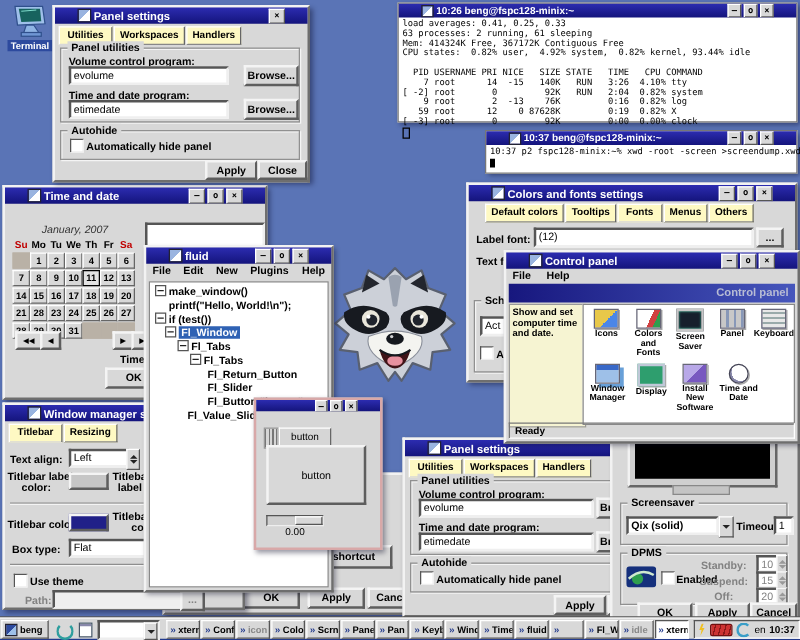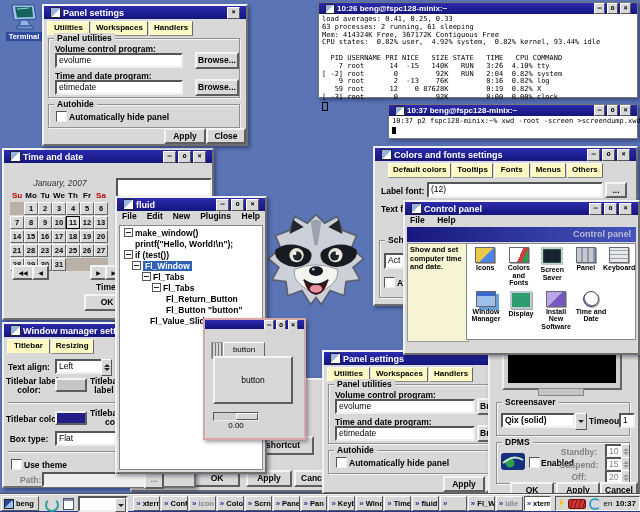--- a/index.html
+++ b/index.html
@@ -1,20 +1,20 @@
 <!DOCTYPE html>
 <html><head>
 <meta charset="utf-8">
 <style>
   html,body{margin:0;padding:0;background:#333}
   #screen{position:relative;width:640px;height:512px;overflow:hidden;background:#5a74b6;
     font-family:"Liberation Sans",sans-serif;font-size:9px;color:#000}
   .w{position:absolute;background:#d8d8d8;border-top:2px solid #f2f2f2;border-left:2px solid #f2f2f2;
      border-right:2px solid #6e6e6e;border-bottom:2px solid #6e6e6e;box-shadow:2px 2px 4px rgba(0,0,30,.4)}
-  .tbar{height:13px;background:linear-gradient(#2c2cb0,#14147c);display:flex;align-items:center;gap:2px;padding:0 6px;overflow:hidden}
+  .tbar{height:13px;background:linear-gradient(#2c2cb0,#14147c);display:flex;align-items:center;gap:2px;padding:0 18px;overflow:hidden}
   .ticon{width:9px;height:9px;flex:none;background:linear-gradient(135deg,#9ab4e0 50%,#fff 50%);border:1px solid #223}
   .ttl{flex:1;color:#fff;font-weight:bold;font-size:9px;line-height:12px;white-space:nowrap;overflow:hidden}
   .wb{width:11px;height:10px;flex:none;background:#d8d8d8;border:1px solid;border-color:#fff #555 #555 #fff;
       font:bold 7px/9px "DejaVu Sans Mono",monospace;text-align:center}
   .tabs{position:absolute;display:flex;gap:1px}
   .tab{background:#fef9c3;border:1px solid;border-color:#fff #666 #888 #fff;padding:1px 4px 2px;font-weight:bold;font-size:8px;white-space:nowrap}
   .tab.on{border-bottom-color:#d8d8d8;padding:1px 6px 3px}
   .grp{position:absolute;border:1px solid #909090;box-shadow:inset 1px 1px 0 #f4f4f4,1px 1px 0 #f4f4f4}
   .glab{position:absolute;top:-6px;left:5px;background:#d8d8d8;padding:0 3px;font-weight:bold;font-size:8.5px;line-height:10px}
   .lab{position:absolute;font-weight:bold;font-size:8.5px;line-height:10px;white-space:nowrap}
@@ -314,20 +314,21 @@
       <span class="menu-it">Help</span>
     </div>
     <div style="position:absolute;left:2px;top:27px;right:2px;bottom:2px;background:#fff;border:1px solid #888;padding:2px 0 0 2px;overflow:hidden">
       <div class="tree-row" style="padding-left:2px"><span class="tg"></span><span>make_window()</span></div>
       <div class="tree-row" style="padding-left:13px"><span>printf("Hello, World!\n");</span></div>
       <div class="tree-row" style="padding-left:2px"><span class="tg"></span><span>if (test())</span></div>
       <div class="tree-row" style="padding-left:10px"><span class="tg"></span><span class="sel">Fl_Window</span></div>
       <div class="tree-row" style="padding-left:20px"><span class="tg"></span><span>Fl_Tabs</span></div>
       <div class="tree-row" style="padding-left:30px"><span class="tg"></span><span>Fl_Tabs</span></div>
       <div class="tree-row" style="padding-left:44px"><span>Fl_Return_Button</span></div>
+      <div class="tree-row" style="padding-left:44px"><span>Fl_Slider</span></div>
       <div class="tree-row" style="padding-left:44px"><span>Fl_Button "button"</span></div>
       <div class="tree-row" style="padding-left:28px"><span>Fl_Value_Slider</span></div>
     </div>
   </div>
 
   <div style="position:absolute;left:203px;top:318px;width:99px;height:118px;background:#d6d6d6;border:2px solid #d8a8a8;box-shadow:2px 2px 4px rgba(0,0,30,.4)">
     <div class="tbar" style="height:9px">
       <span class="ttl"></span>
       <span class="wb" style="width:8px;height:8px">–</span>
       <span class="wb" style="width:8px;height:8px">o</span>
@@ -467,20 +468,21 @@
         <div class="cpitem">
           <div class="cpi" style="background:linear-gradient(135deg,#b8a8e8 50%,#7858c0 50%)"></div>
           <div class="cpl">Install New Software</div>
         </div>
         <div class="cpitem">
           <div class="cpi" style="width:14px;height:14px;border-radius:50%;background:radial-gradient(circle at 60% 40%,#fff 60%,#88a 61%);border:1px solid #445"></div>
           <div class="cpl">Time and Date</div>
         </div>
       </div>
     </div>
+    <div style="position:absolute;left:2px;bottom:2px;right:2px;height:11px;border:1px solid;border-color:#777 #fff #fff #777;font-weight:bold;font-size:8px;line-height:11px;padding-left:4px">Ready</div>
   </div>
 
   <div style="position:absolute;left:0;top:494px;width:640px;height:18px;background:#d8d8d8;border-top:1px solid #f5f5f5;box-shadow:0 -1px 0 #555">
     <div style="display:flex;align-items:flex-start;height:16px">
       <div class="tkb" style="width:32px;flex:none">
         <span style="width:8px;height:8px;background:linear-gradient(135deg,#2d4a9e 50%,#9ec0e8 50%);border:1px solid #223;flex:none"></span>
         <span>beng</span>
       </div>
       <span style="width:10px;height:10px;margin:3px 2px 0 6px;border:2px solid #2e9e9e;border-radius:50%;border-top-color:transparent;flex:none"></span>
       <span style="width:9px;height:10px;margin:3px 4px 0 2px;background:#fff;border:1px solid #456;box-shadow:inset 0 2px 0 #88a;flex:none"></span>

